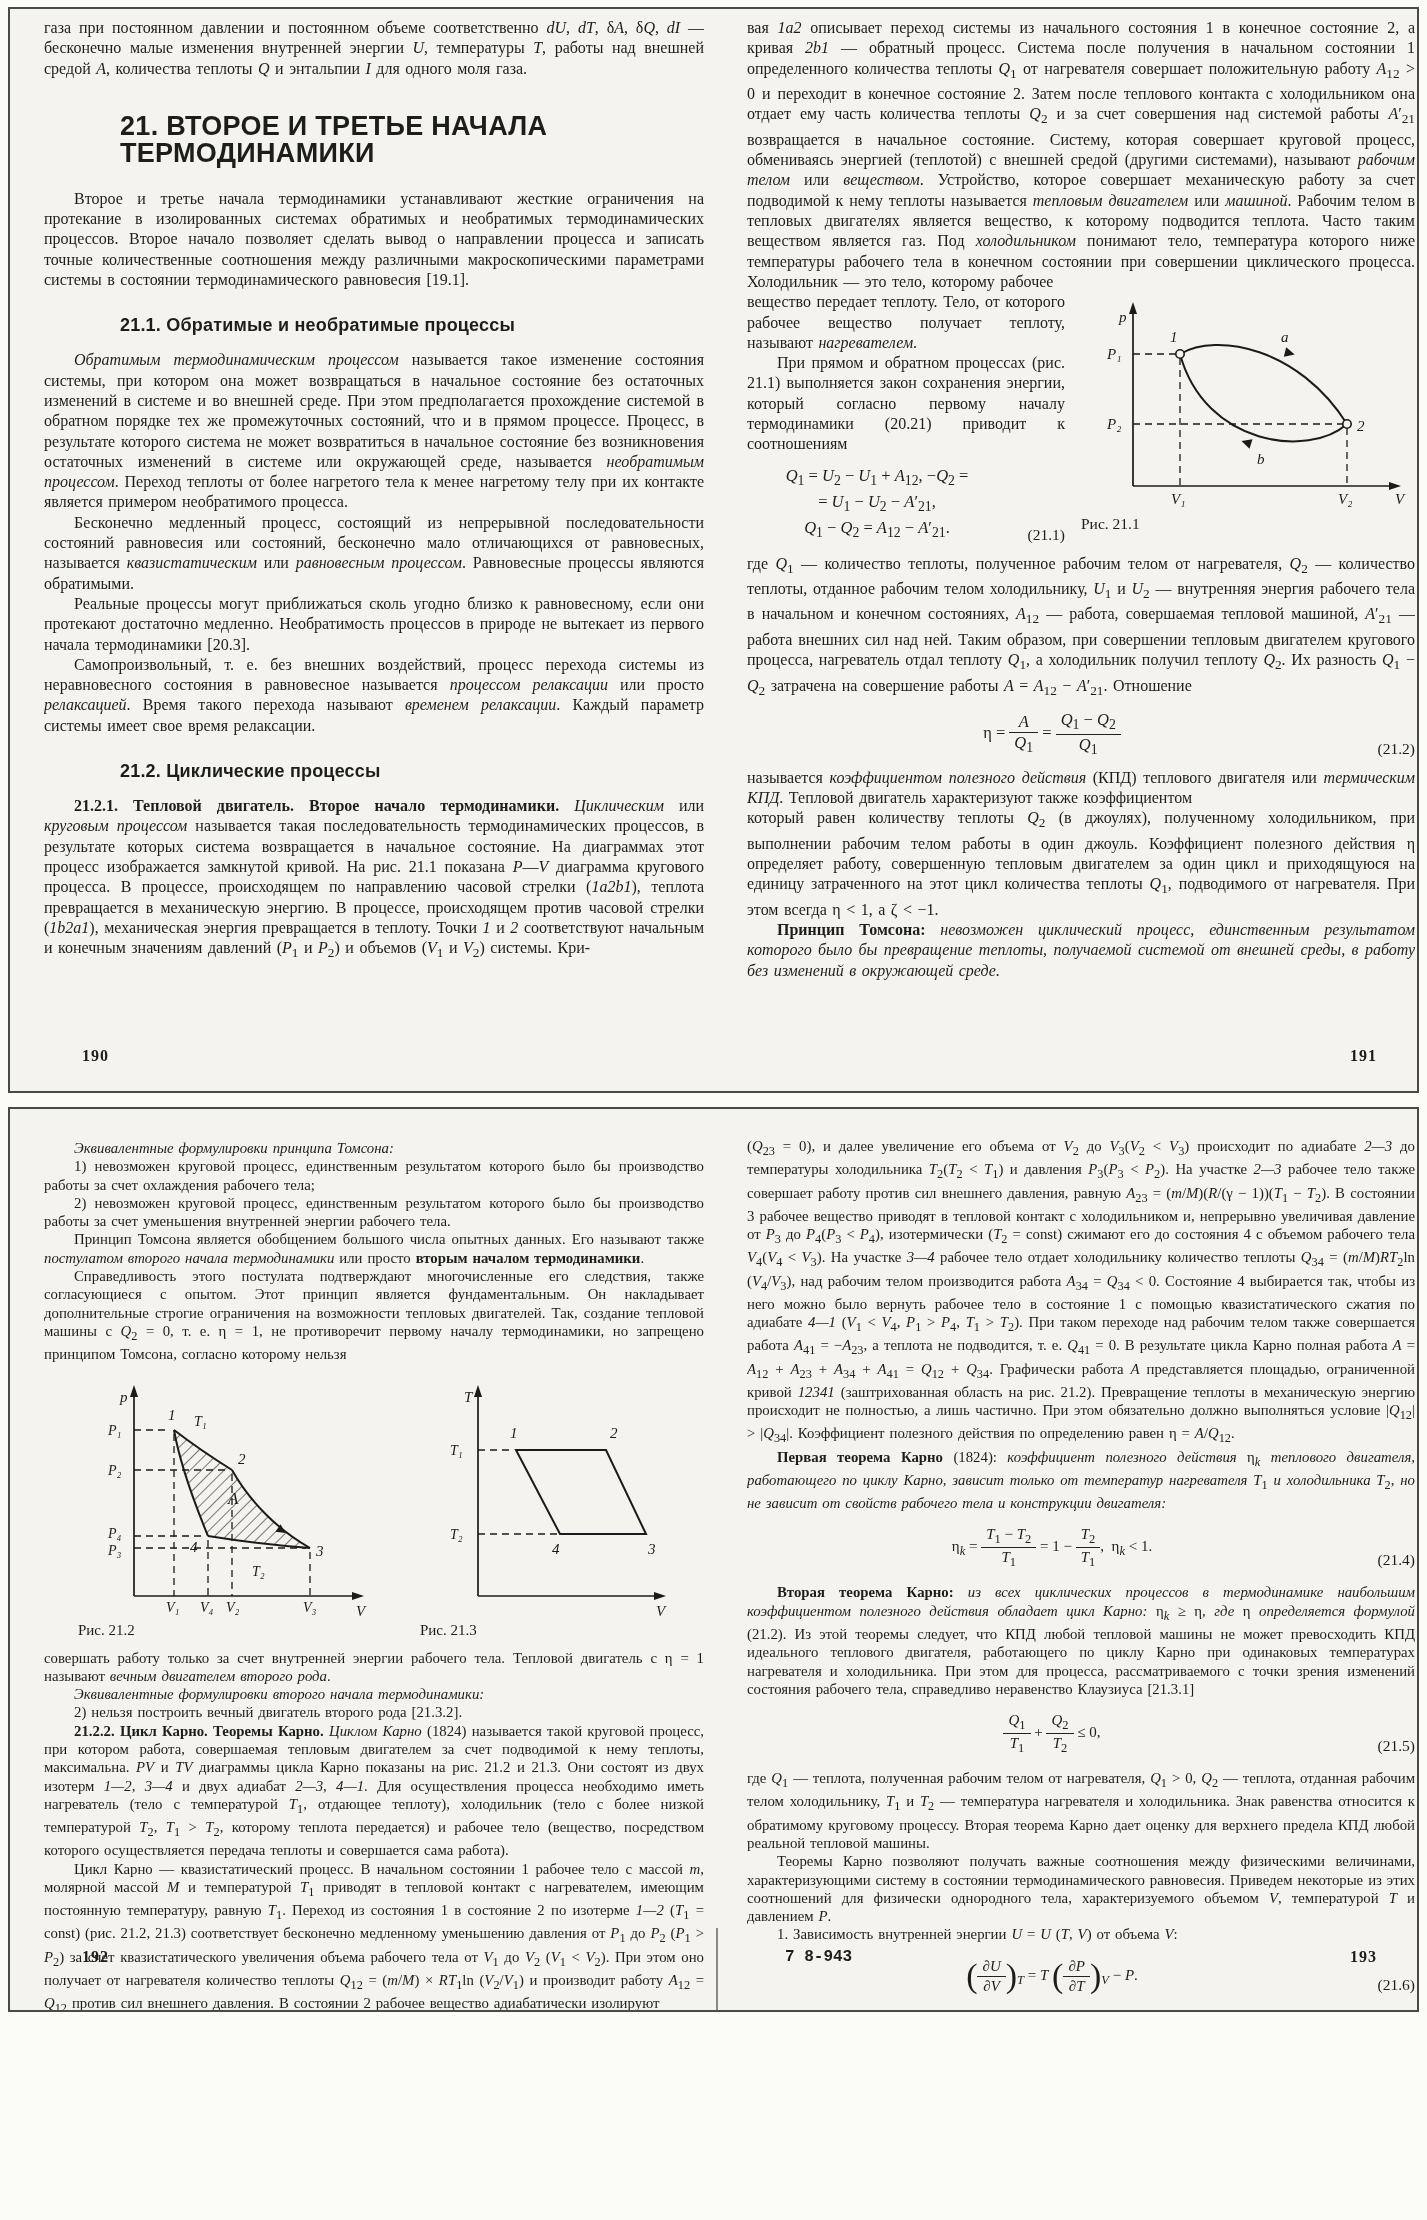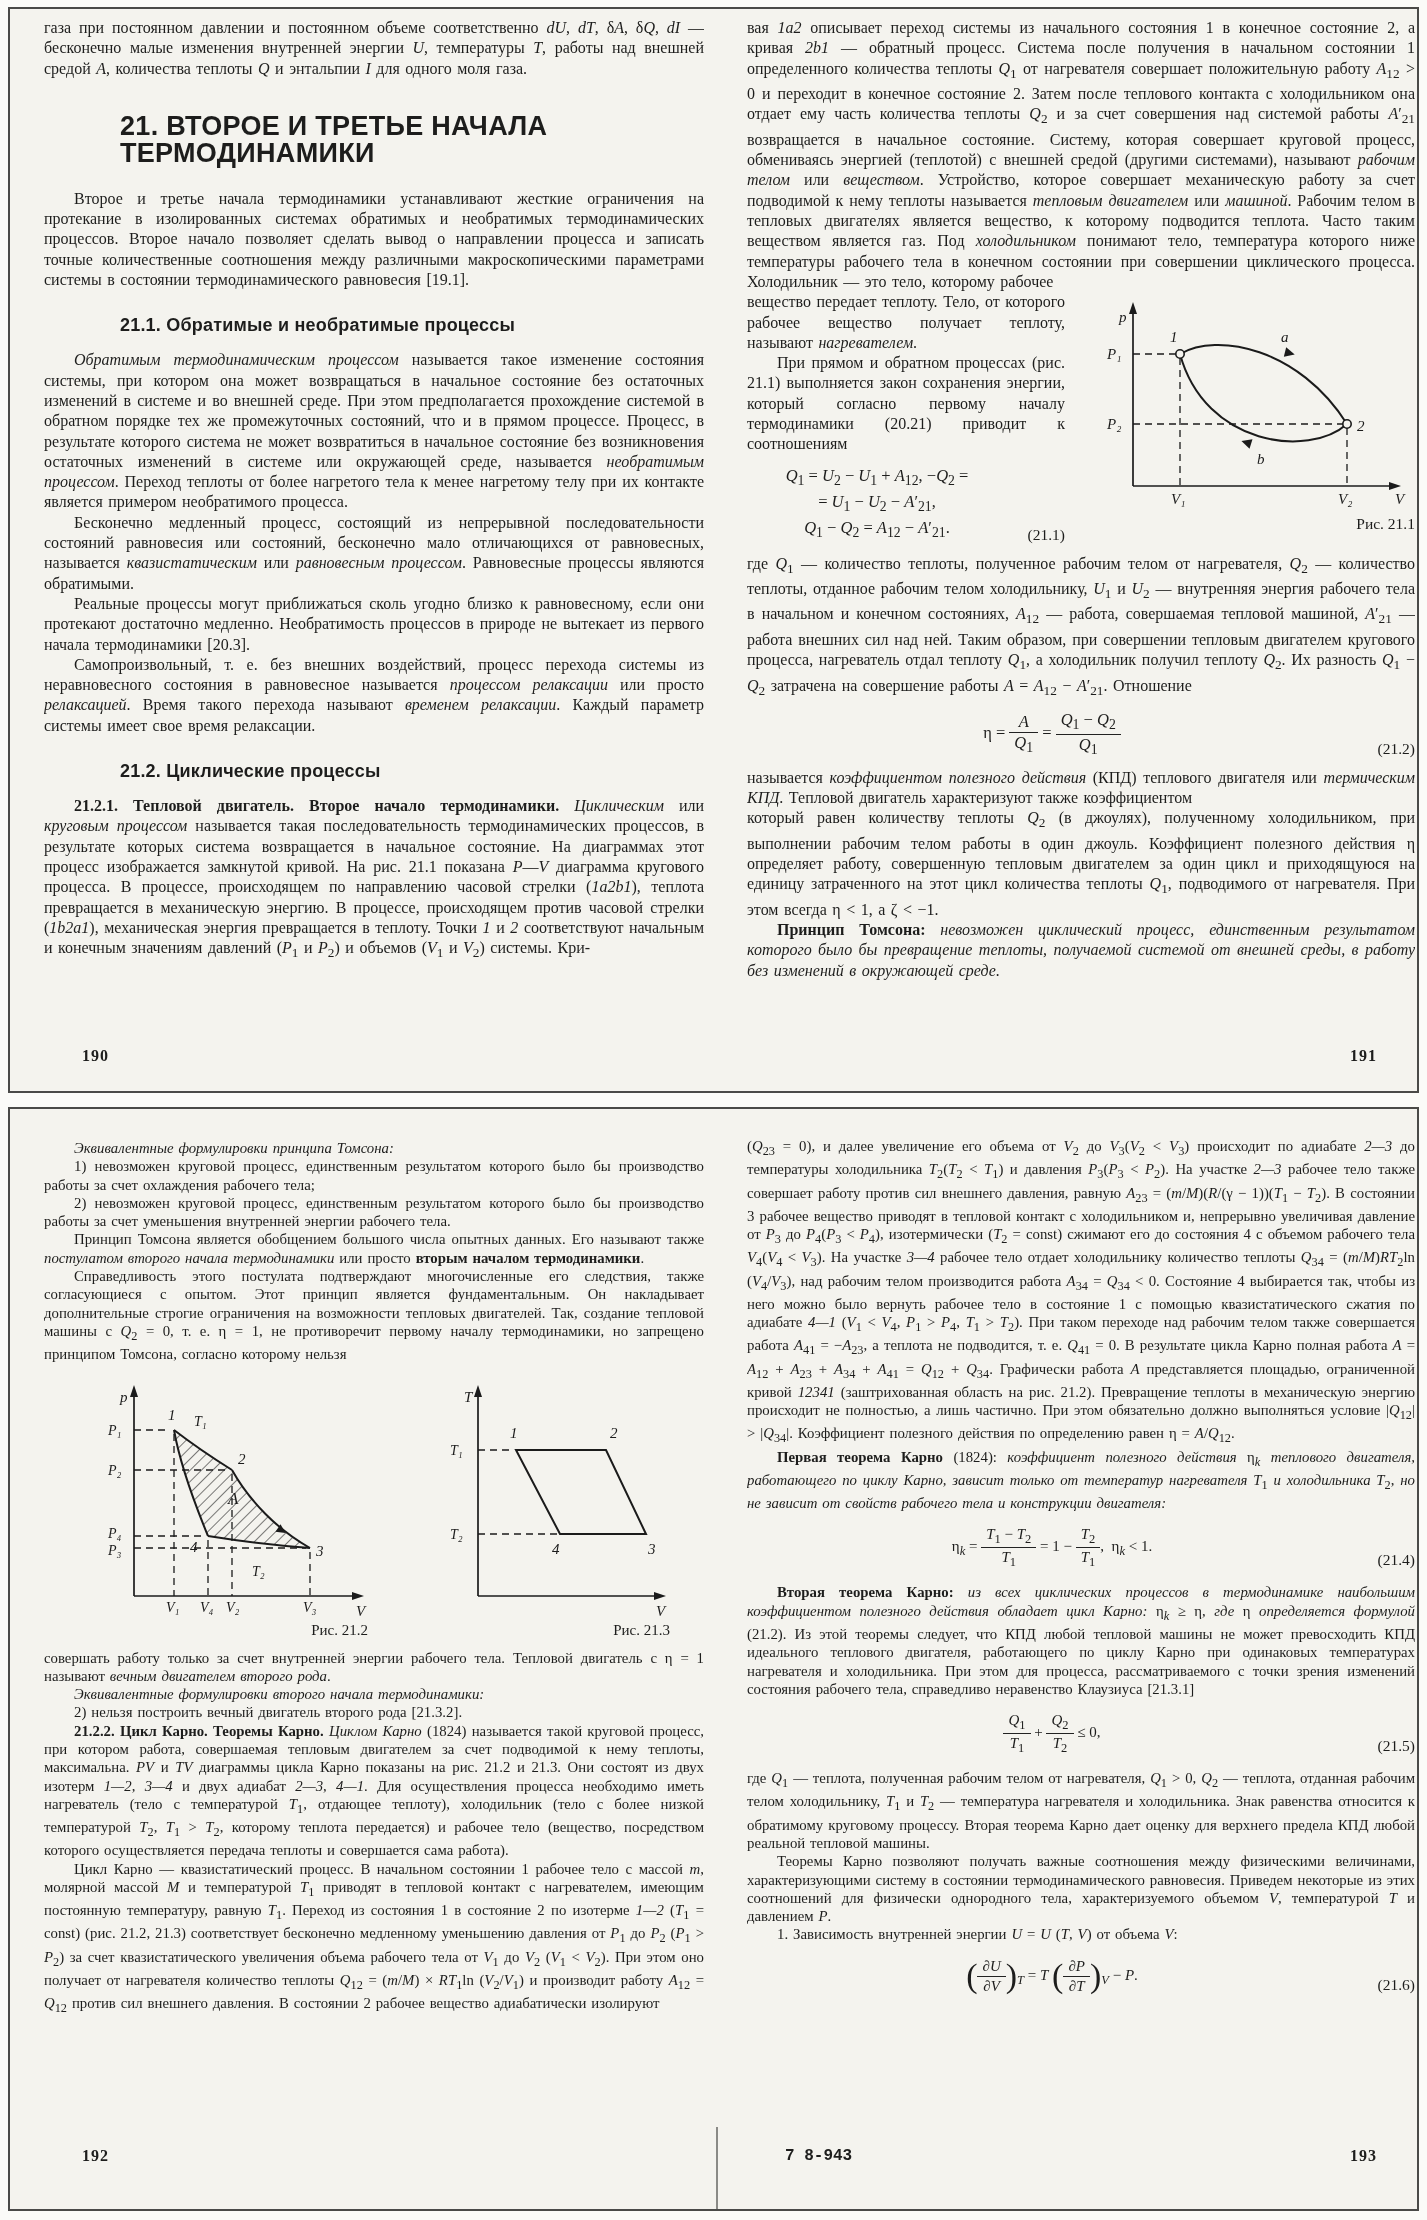--- a/index.html
+++ b/index.html
@@ -1,20 +1,20 @@
 <!DOCTYPE html>
 <html><head>
 <meta charset="utf-8">
 <style>
   html,body{margin:0;padding:0;background:#fbfbf8;}
   body{width:1427px;font-family:"Liberation Serif",serif;color:#1d1d1c;}
   .spread{position:relative;background:#f4f3ee;border:2px solid #4a4a48;box-sizing:border-box;
           margin-left:8px;width:1411px;overflow:hidden;}
   #spread-top{margin-top:7px;height:1086px;}
-  #spread-bottom{margin-top:14px;height:1104px;}
+  #spread-bottom{margin-top:14px;height:905px;}
   .page{position:absolute;top:0;bottom:0;overflow:hidden;}
   .pg-l{left:34px;width:660px;}
   .pg-r{left:737px;width:668px;}
   #spread-top .page{padding-top:9px;}
   #spread-bottom .page{padding-top:28px;}
   p{margin:0;text-align:justify;text-indent:30px;font-size:16px;line-height:20.3px;word-spacing:1.5px;}
   #spread-bottom p{font-size:14.8px;line-height:18.3px;word-spacing:1.2px;}
   p.noind{text-indent:0;}
   p.lead{margin-top:2px;}
   .h-chapter{font-family:"Liberation Sans",sans-serif;font-weight:700;font-size:27px;line-height:27px;
@@ -24,21 +24,21 @@
   .eqrow{display:flex;align-items:flex-end;margin:10px 0;font-family:Liberation Serif, serif;}
   #spread-bottom .eqrow{margin:14px 0;}
   .eq{flex:1;text-align:center;font-size:16.5px;line-height:21px;}
   #spread-bottom .eq{font-size:15px;}
   .eqno{width:58px;text-align:right;font-size:15.5px;}
   .frac{display:inline-block;vertical-align:middle;text-align:center;line-height:1.12;}
   .frac .nu{display:block;padding:0 5px 1px;border-bottom:1.4px solid #222;}
   .frac .de{display:block;padding:1px 5px 0;}
   .bigp{font-size:34px;font-weight:400;vertical-align:middle;line-height:0;}
   .fig-right{float:right;width:334px;margin:4px 0 8px 16px;}
-  .figcap{text-align:right;font-size:15.5px;margin-top:4px;}
+  .figcap{text-align:left;font-size:15.5px;margin-top:4px;}
   #spread-bottom .figcap{font-size:15px;}
   .figs-row{display:flex;justify-content:center;align-items:flex-end;gap:52px;margin:14px 0 10px;}
   .figbox{text-align:center;}
   .pageno{position:absolute;font-weight:700;font-size:16px;letter-spacing:1px;}
   #spread-top .pageno{bottom:26px;}
   #spread-bottom .pageno{bottom:44px;}
   .pn-l{left:38px;} .pn-r{right:38px;}
   .sig{position:absolute;bottom:44px;left:38px;font-weight:700;font-size:16px;font-family:Liberation Mono, monospace;}
   .center-rule{position:absolute;left:706px;bottom:0;width:2px;height:82px;background:#8a8a86;}
   svg{display:block;margin:0 auto;}

